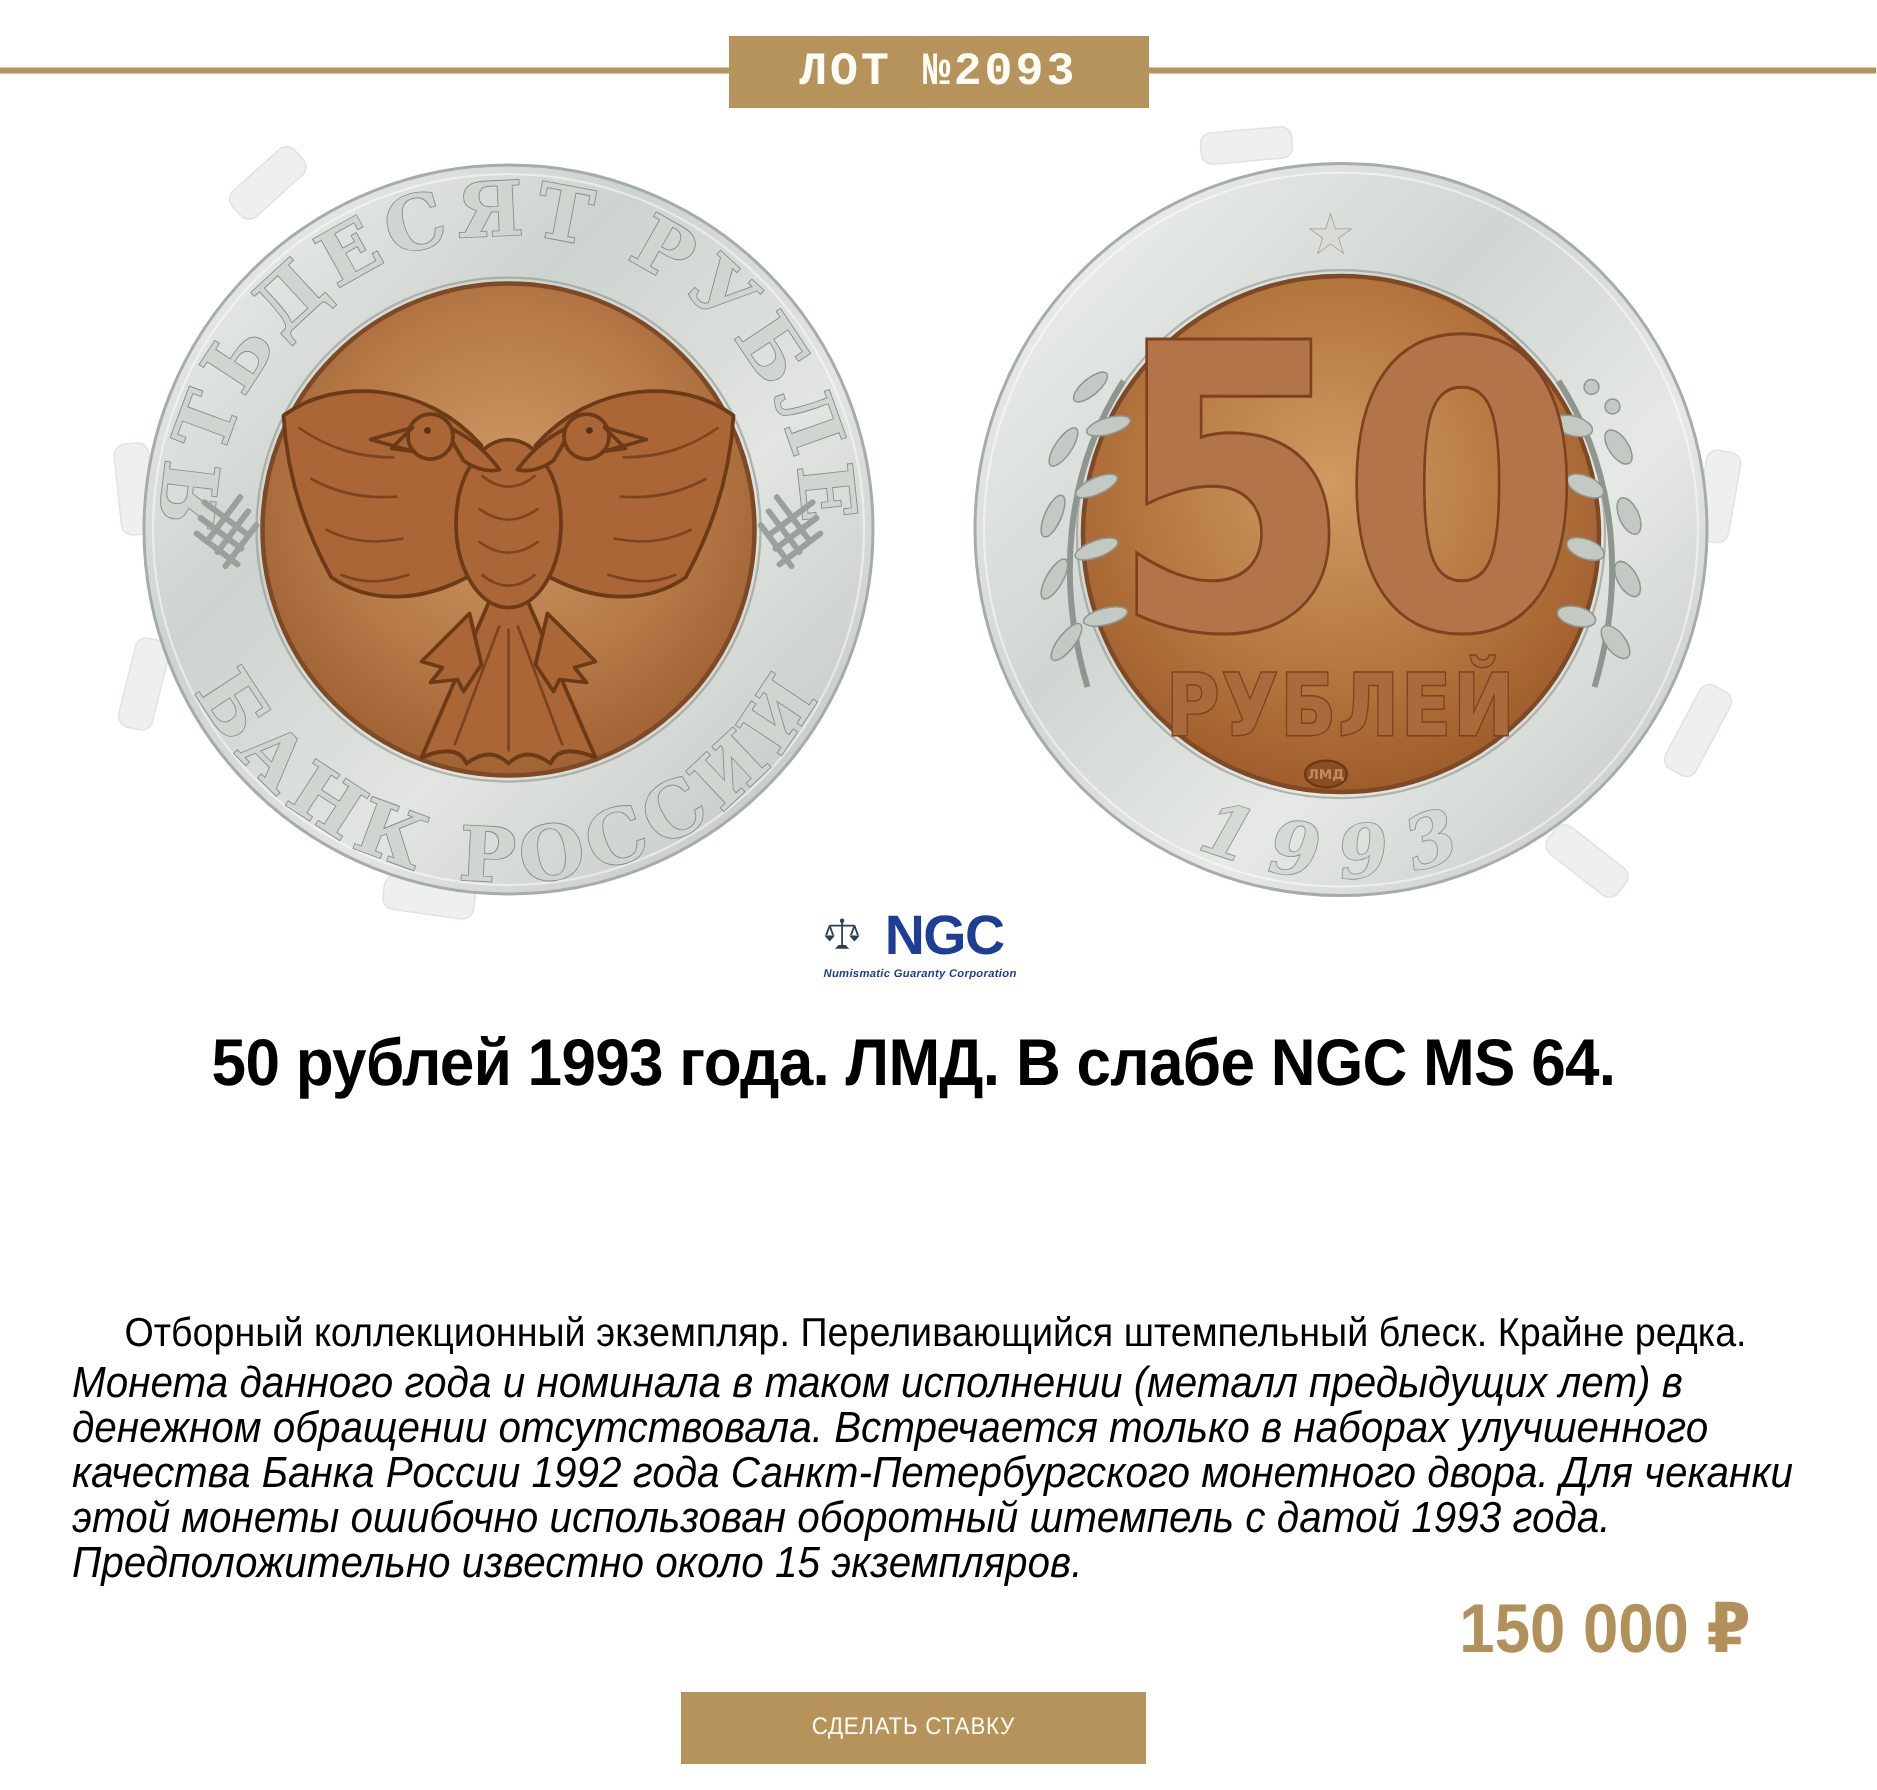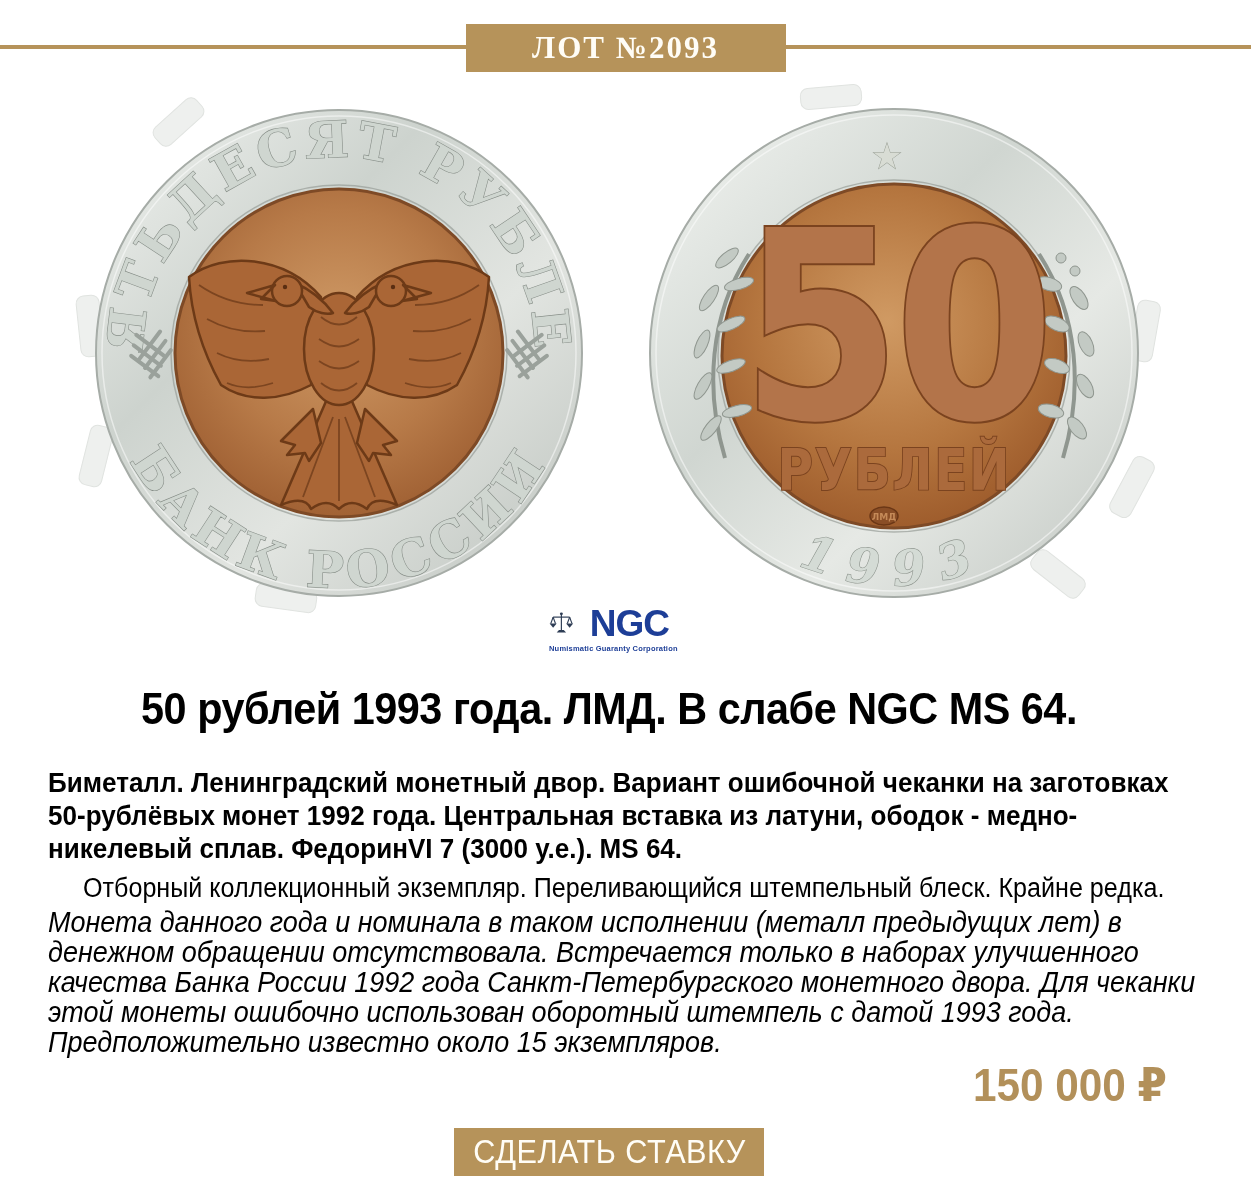--- a/index.html
+++ b/index.html
@@ -6,38 +6,38 @@
   .page{
     position:relative;width:1251px;height:1193px;margin:0 auto;background:#ffffff;
     font-family:"Liberation Sans","DejaVu Sans",sans-serif;color:#000;overflow:hidden;
   }
   .content{position:absolute;left:0;top:0;width:1218px;height:100%;}
 
   
   .header-rule{position:absolute;left:0;right:0;top:45px;height:4px;background:#b6935a;}
   .lot-badge{
     position:absolute;top:24px;left:50%;transform:translateX(-50%);
-    width:320px;height:48px;background:#b6935a;color:#fffdf6;
+    width:280px;height:48px;background:#b6935a;color:#fffdf6;
     display:flex;align-items:center;justify-content:center;
-    font-family:Liberation Serif, serif;
+    font-family:Liberation Mono, monospace;
     font-weight:bold;font-size:31px;letter-spacing:2px;
   }
 
   
   .prong{position:absolute;background:#eef0ee;border:1px solid #e0e3e0;border-radius:8px;}
 
   
   .coin{position:absolute;}
   .coin svg{display:block;}
 
   
   .ngc{position:absolute;top:603px;left:50%;transform:translateX(-50%);width:120px;text-align:center;}
   .ngc-row{display:flex;align-items:center;justify-content:center;gap:16px;}
   .ngc-word{font-size:37px;font-weight:bold;color:#1d3e97;letter-spacing:-1px;line-height:1;}
-  .ngc-caption{font-size:7.5px;font-weight:bold;color:#1d3e97;letter-spacing:.2px;margin-top:1px;white-space:nowrap;}
+  .ngc-caption{font-size:7.5px;font-weight:bold;color:#1d3e97;letter-spacing:.2px;margin-top:1px;white-space:nowrap;font-style:italic;}
 
   
   .lot-title{
     position:absolute;top:684px;left:0;width:100%;text-align:center;
     font-size:44px;font-weight:bold;letter-spacing:-.5px;white-space:nowrap;
     transform:scaleX(.94);transform-origin:50% 50%;
   }
   .para{position:absolute;left:48px;right:40px;}
   .para .line{white-space:nowrap;transform:scaleX(.93);transform-origin:0 50%;}
   .p-bold{top:766px;font-size:28px;font-weight:bold;line-height:33px;}
@@ -47,21 +47,21 @@
   .price{
     position:absolute;top:1058px;right:51px;
     font-size:46px;font-weight:bold;color:#b2905a;letter-spacing:0;
     white-space:nowrap;transform:scaleX(.92);transform-origin:100% 50%;
   }
 
   .bid-button{
     position:absolute;top:1128px;left:50%;transform:translateX(-50%);
     width:310px;height:48px;background:#b6935a;border:none;cursor:pointer;
     color:#fffdf6;font-family:"Liberation Sans","DejaVu Sans",sans-serif;
-    font-size:33px;letter-spacing:.5px;display:flex;align-items:center;justify-content:center;
+    font-size:16px;letter-spacing:.5px;display:flex;align-items:center;justify-content:center;
   }
   .bid-button span{transform:scaleX(.93);white-space:nowrap;}
 </style>
 </head>
 <body>
 
 <div class="page">
 
   <div class="header-rule"></div>
   <div class="lot-badge">
@@ -228,25 +228,20 @@
           <path d="M29,21 L41,21 L35,28 Z" fill="#2e3d55"></path>
           <path d="M13,36 L29,36 L25,32 L17,32 Z" fill="#2e3d55"></path>
         </svg>
         <span class="ngc-word">NGC</span>
       </div>
       <div class="ngc-caption">Numismatic Guaranty Corporation</div>
     </div>
 
     <h1 class="lot-title" style="margin:0;">50 рублей 1993 года. ЛМД. В слабе NGC MS 64.</h1>
 
-    <div class="para p-bold">
-      <div class="line">Биметалл. Ленинградский монетный двор. Вариант ошибочной чеканки на заготовках</div>
-      <div class="line">50-рублёвых монет 1992 года. Центральная вставка из латуни, ободок - медно-</div>
-      <div class="line">никелевый сплав. ФедоринVI 7 (3000 у.е.). MS 64.</div>
-    </div>
 
     <div class="para p-regular">
       <div class="line">Отборный коллекционный экземпляр. Переливающийся штемпельный блеск. Крайне редка.</div>
     </div>
 
     <div class="para p-italic">
       <div class="line">Монета данного года и номинала в таком исполнении (металл предыдущих лет) в</div>
       <div class="line">денежном обращении отсутствовала. Встречается только в наборах улучшенного</div>
       <div class="line">качества Банка России 1992 года Санкт-Петербургского монетного двора. Для чеканки</div>
       <div class="line">этой монеты ошибочно использован оборотный штемпель с датой 1993 года.</div>

